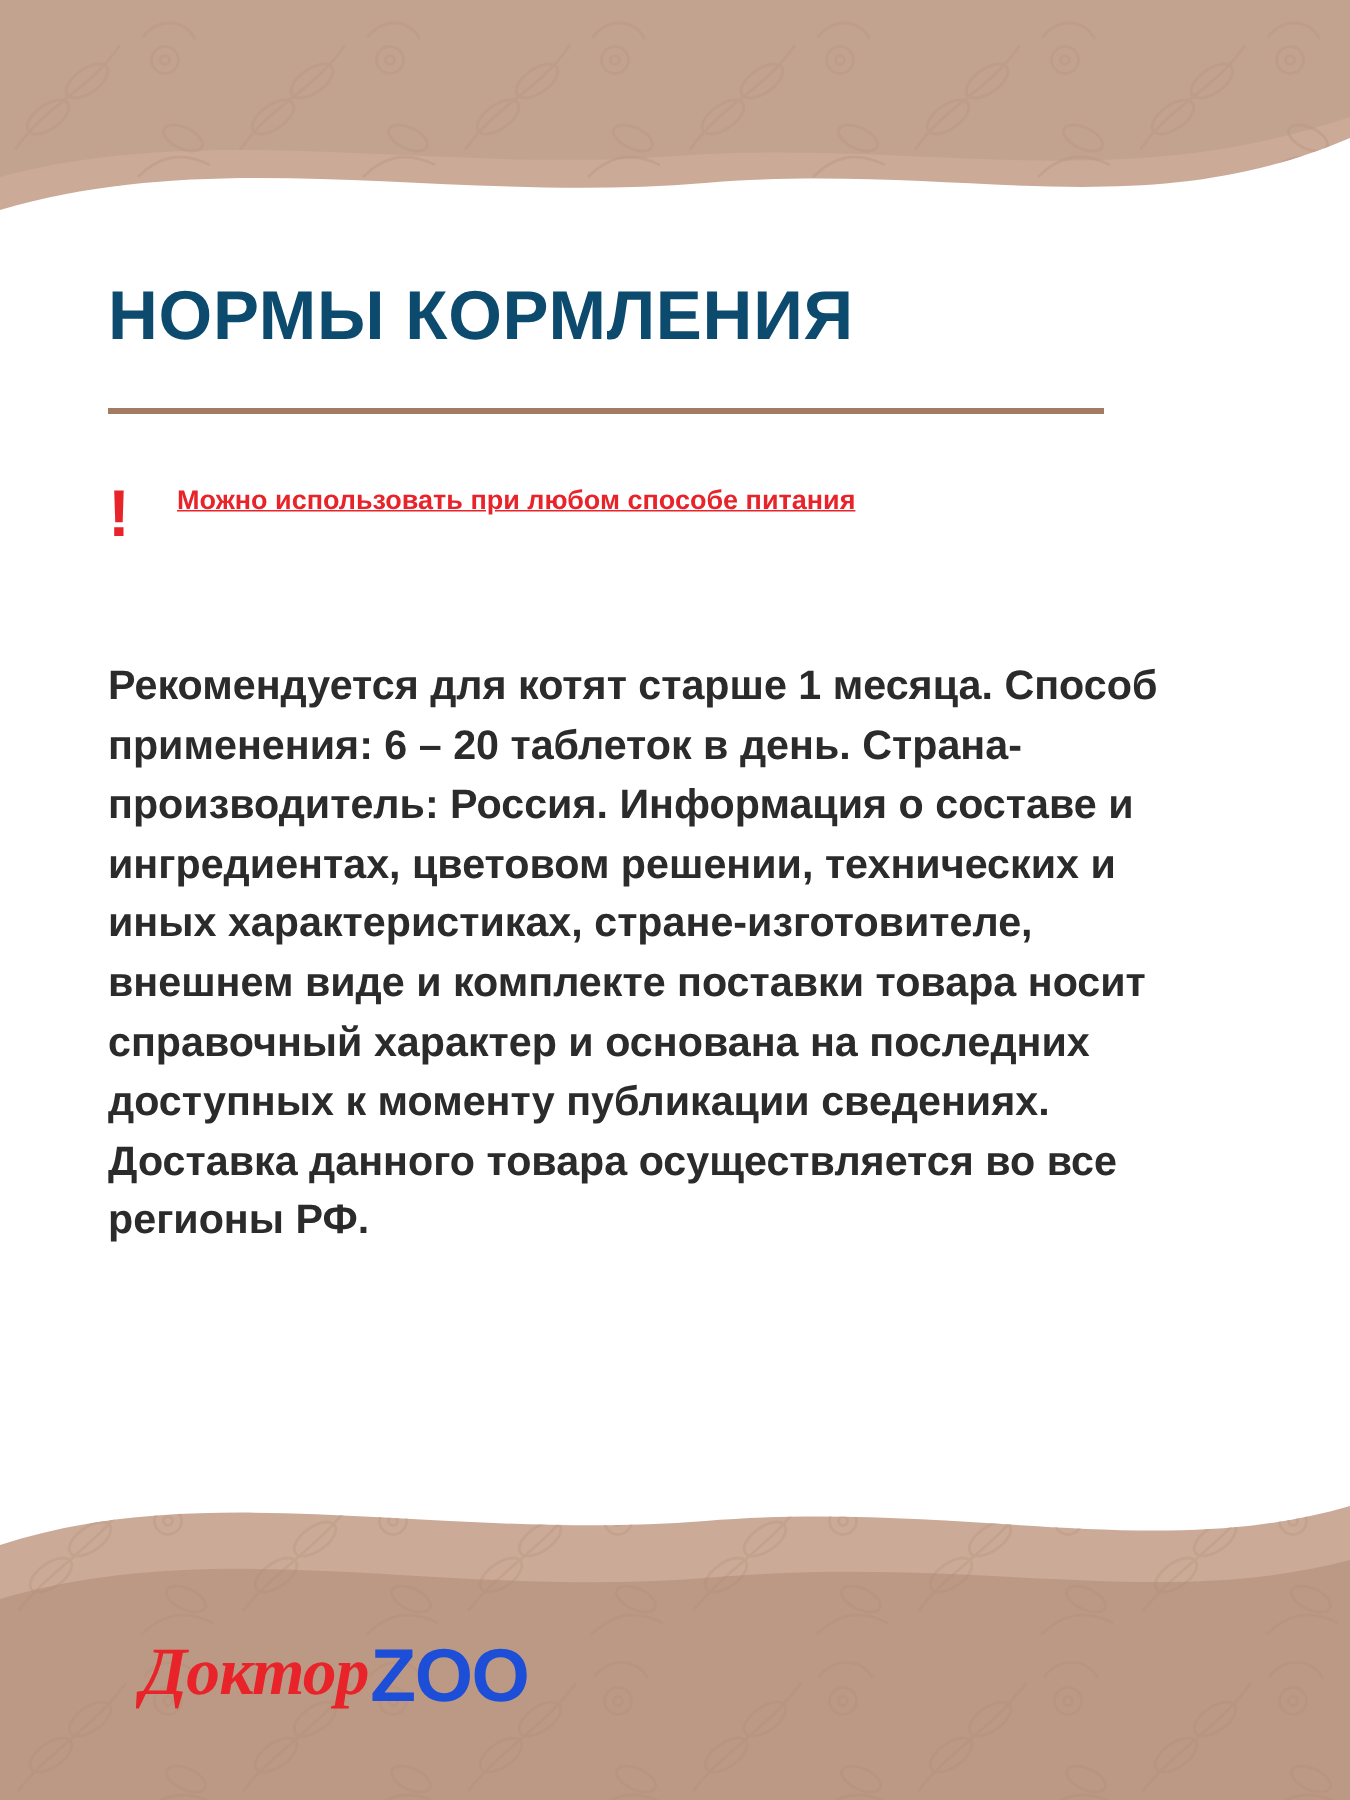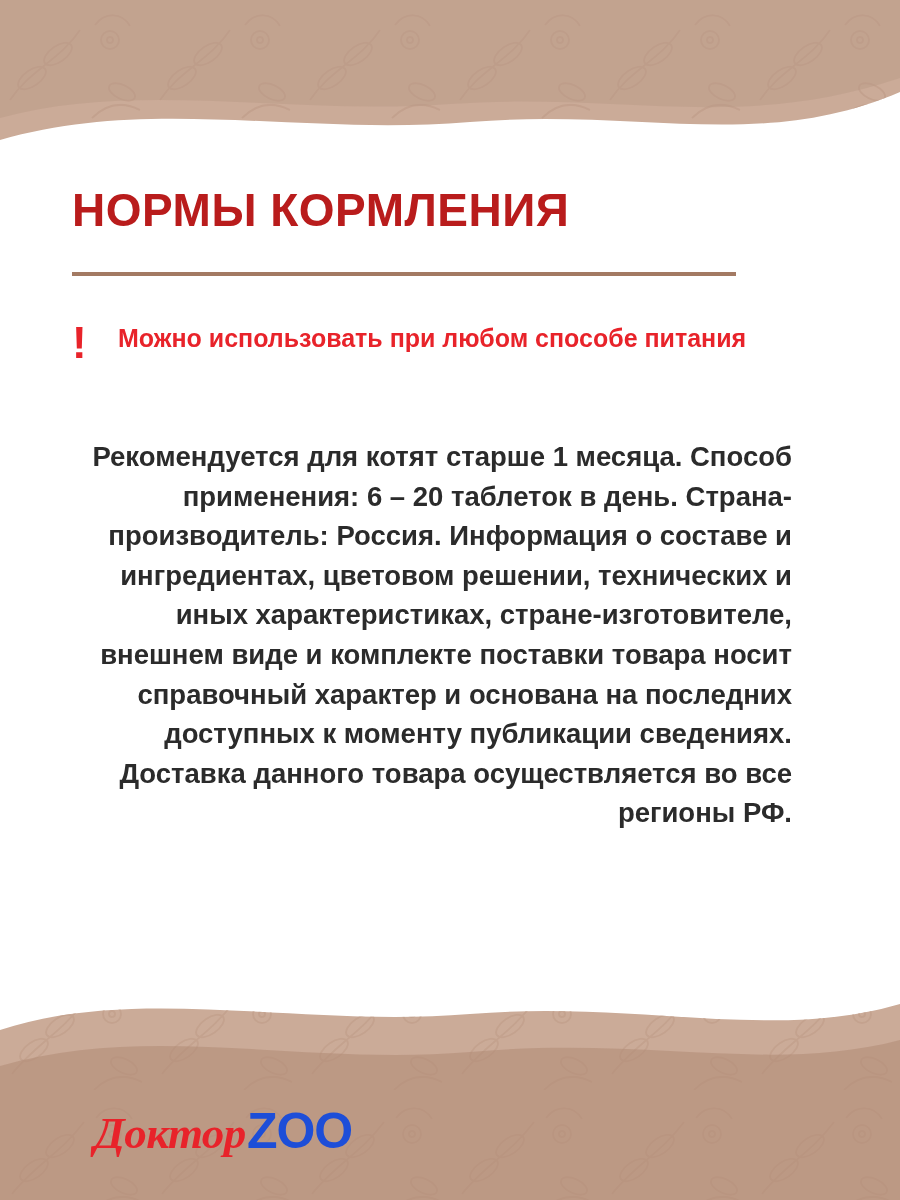--- a/index.html
+++ b/index.html
@@ -45,21 +45,21 @@
   
   .title {
     position: absolute;
     left: 72px;
     top: 186px;
     width: 760px;
     font-size: 46px;
     line-height: 1.08;
     font-weight: bold;
     letter-spacing: 0.5px;
-    color: #b91c1c;
+    color: #0c4a6e;
     text-transform: uppercase;
   }
   .title-rule {
     position: absolute;
     left: 72px;
     top: 272px;
     width: 664px;
     height: 4px;
     background: #a37a63;
   }
@@ -76,46 +76,46 @@
   .note-mark {
     flex: 0 0 auto;
     width: 46px;
     font-size: 44px;
     line-height: 0.95;
     font-weight: bold;
     color: #e8232a;
   }
   .note-text {
     flex: 1 1 auto;
-    font-size: 25px;
+    font-size: 18px;
     line-height: 1.32;
     font-weight: bold;
     color: #e8232a;
+    text-decoration: underline;
   }
 
   
   .body-text {
     position: absolute;
     left: 72px;
     top: 437px;
     width: 720px;
     font-size: 27.5px;
     line-height: 1.44;
     font-weight: bold;
     color: #2b2b2b;
-    text-align: right;
   }
 
   
   .logo {
     position: absolute;
     left: 94px;
-    bottom: 44px;
+    bottom: 58px;
     display: flex;
-    align-items: flex-end;
+    align-items: flex-start;
     line-height: 1;
   }
   .logo-doctor {
     font-family: "Liberation Serif", serif;
     font-style: italic;
     font-weight: bold;
     font-size: 45px;
     color: #e8232a;
     letter-spacing: -0.5px;
   }

